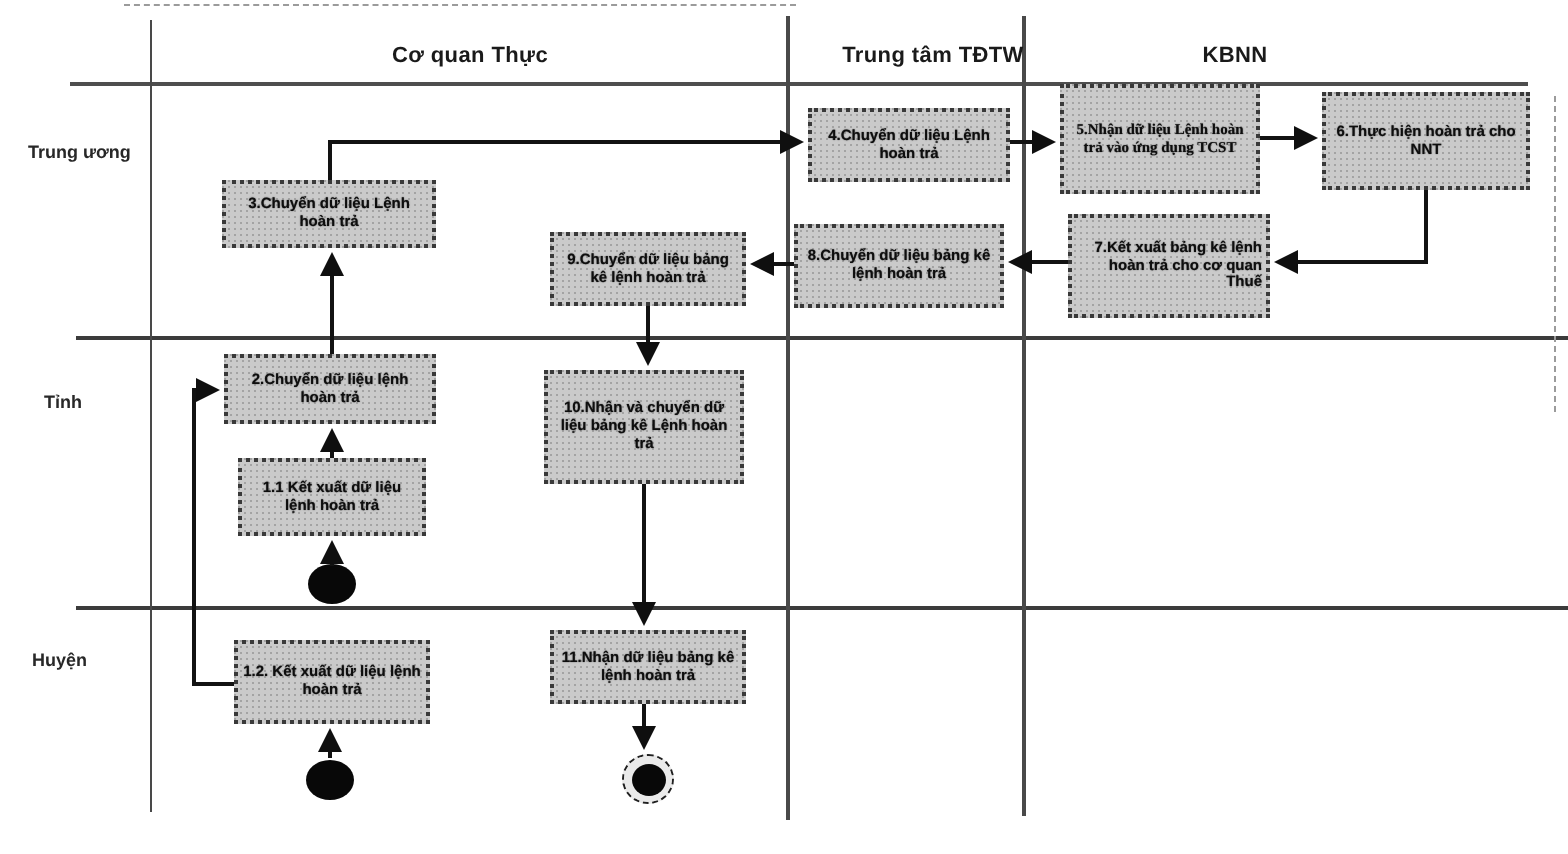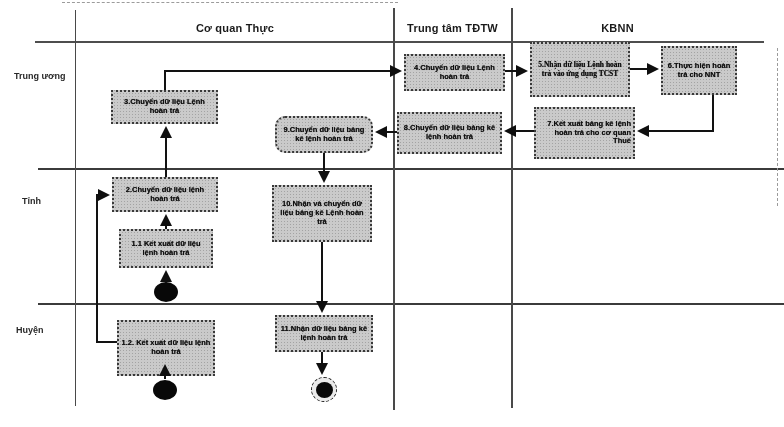--- a/index.html
+++ b/index.html
@@ -43,40 +43,40 @@
 
   <div class="hline" style="left:35px;top:41px;width:729px;height:2px;background:#4f4f4f;"></div>
   <div class="hline" style="left:38px;top:168px;width:746px;height:1.5px;"></div>
   <div class="hline" style="left:38px;top:303px;width:746px;height:2px;"></div>
   <div class="vline" style="left:75px;top:10px;width:1px;height:396px;"></div>
   <div class="vline" style="left:393px;top:8px;width:1.5px;height:402px;"></div>
   <div class="vline" style="left:511px;top:8px;width:1.5px;height:400px;"></div>
   <div class="dashvline" style="left:777px;top:48px;height:158px;"></div>
 
   <div class="colhead" style="left:155px;top:22px;width:160px;">Cơ quan Thực</div>
-  <div class="colhead" style="left:396px;top:22px;width:113px;">Trung tâm TĐTW</div>
+  <div class="colhead" style="left:410px;top:22px;width:113px;">Trung tâm TĐTW</div>
   <div class="colhead" style="left:540px;top:22px;width:155px;">KBNN</div>
 
   <div class="lanelabel" style="left:14px;top:71px;">Trung ương</div>
   <div class="lanelabel" style="left:22px;top:196px;font-weight:700;">Tỉnh</div>
   <div class="lanelabel" style="left:16px;top:325px;">Huyện</div>
 
   <div class="node" style="left:111px;top:90px;width:107px;height:34px;">3.Chuyển dữ liệu Lệnh hoàn trả</div>
-  <div class="node" style="left:275px;top:116px;width:98px;height:37px;border-radius:10px;">9.Chuyển dữ liệu bảng kê lệnh hoàn trả</div>
+  <div class="node" style="left:275px;top:116px;width:98px;height:37px;">9.Chuyển dữ liệu bảng kê lệnh hoàn trả</div>
   <div class="node" style="left:112px;top:177px;width:106px;height:35px;">2.Chuyển dữ liệu lệnh hoàn trả</div>
   <div class="node" style="left:119px;top:229px;width:94px;height:39px;">1.1 Kết xuất dữ liệu lệnh hoàn trả</div>
   <div class="node" style="left:272px;top:185px;width:100px;height:57px;">10.Nhận và chuyển dữ liệu bảng kê Lệnh hoàn trả</div>
-  <div class="node" style="left:117px;top:320px;width:98px;height:56px;">1.2. Kết xuất dữ liệu lệnh hoàn trả</div>
+  <div class="node" style="left:117px;top:320px;width:98px;height:42px;">1.2. Kết xuất dữ liệu lệnh hoàn trả</div>
   <div class="node" style="left:275px;top:315px;width:98px;height:37px;">11.Nhận dữ liệu bảng kê lệnh hoàn trả</div>
 
   <div class="node" style="left:404px;top:54px;width:101px;height:37px;">4.Chuyển dữ liệu Lệnh hoàn trả</div>
   <div class="node" style="left:397px;top:112px;width:105px;height:42px;">8.Chuyển dữ liệu bảng kê lệnh hoàn trả</div>
 
   <div class="node" style="left:530px;top:42px;width:100px;height:55px;font-family:Liberation Serif, serif;">5.Nhận dữ liệu Lệnh hoàn trả vào ứng dụng TCST</div>
-  <div class="node" style="left:661px;top:46px;width:76px;height:49px;">6.Thực hiện hoàn trả cho NNT</div>
+  <div class="node" style="left:661px;top:46px;width:104px;height:49px;">6.Thực hiện hoàn trả cho NNT</div>
   <div class="node" style="left:534px;top:107px;width:101px;height:52px;text-align:right;">7.Kết xuất bảng kê lệnh hoàn trả cho cơ quan Thuế</div>
 
   <div class="startnode" style="left:154px;top:282px;width:24px;height:20px;"></div>
   <div class="startnode" style="left:153px;top:380px;width:24px;height:20px;"></div>
   <div class="endnode-outer" style="left:311px;top:377px;width:24px;height:23px;">
     <div class="endnode-inner"></div>
   </div>
 
   <svg class="connectors" width="784" height="427" viewBox="0 0 784 427">
     <defs>

